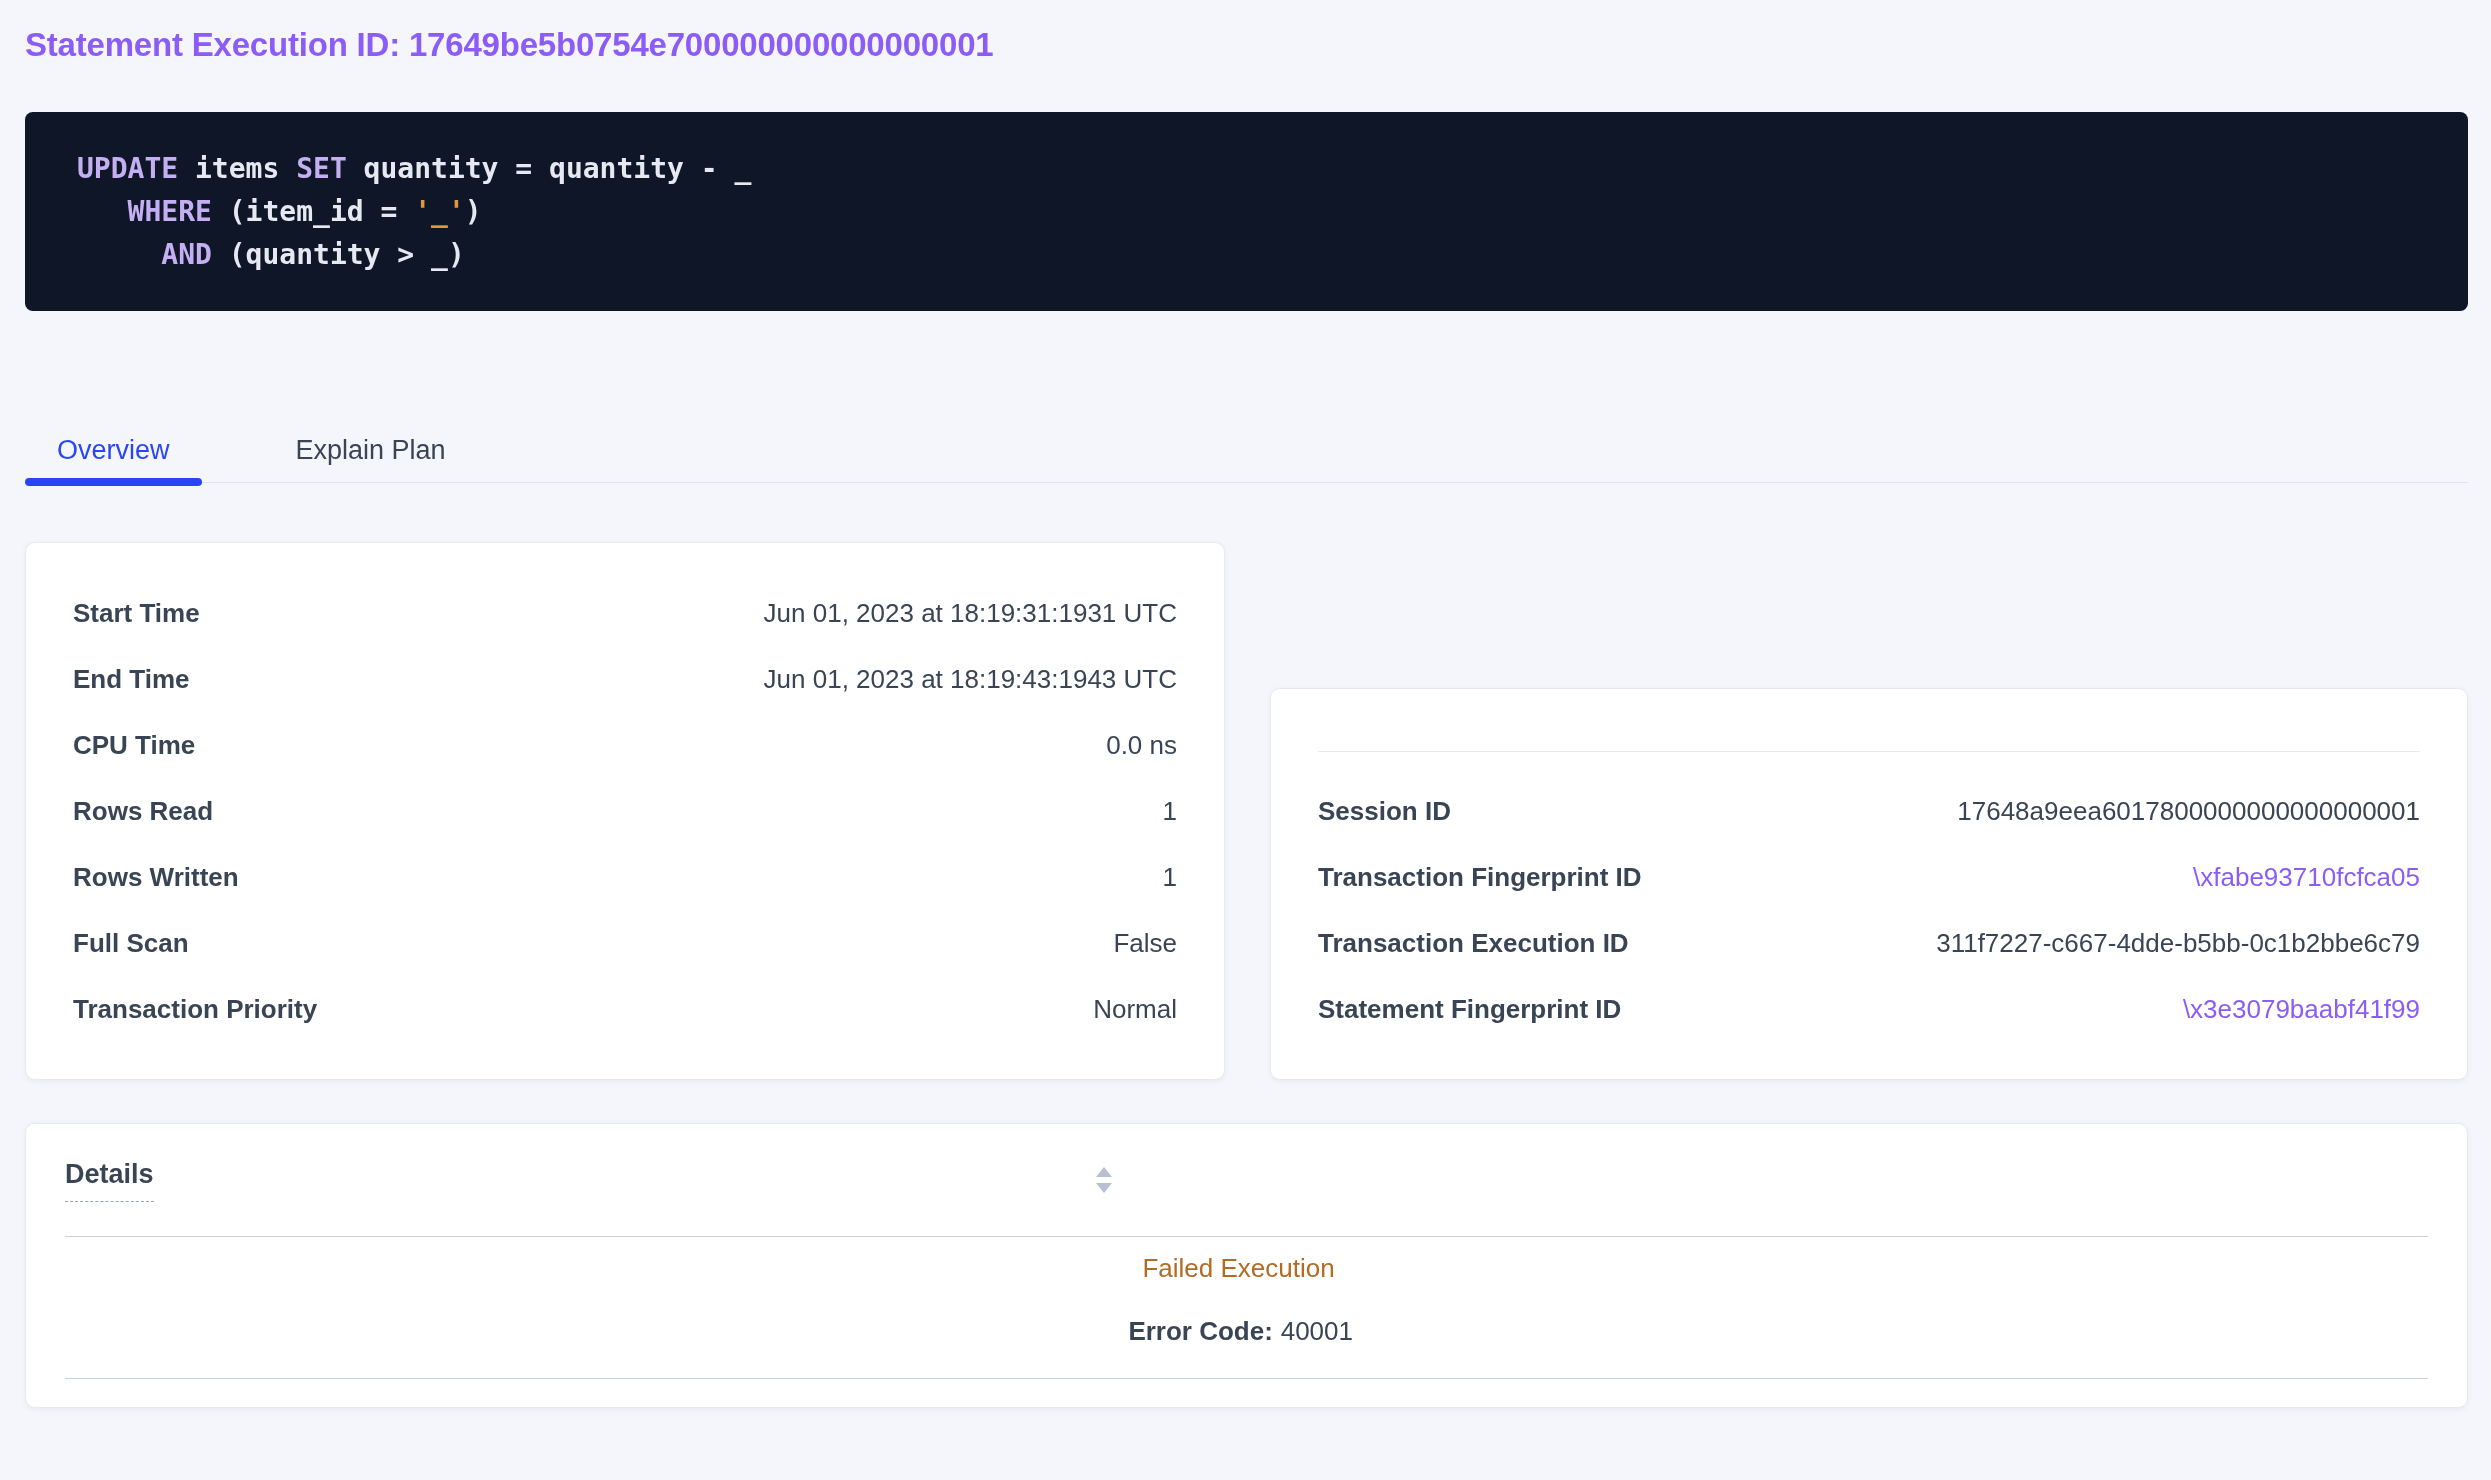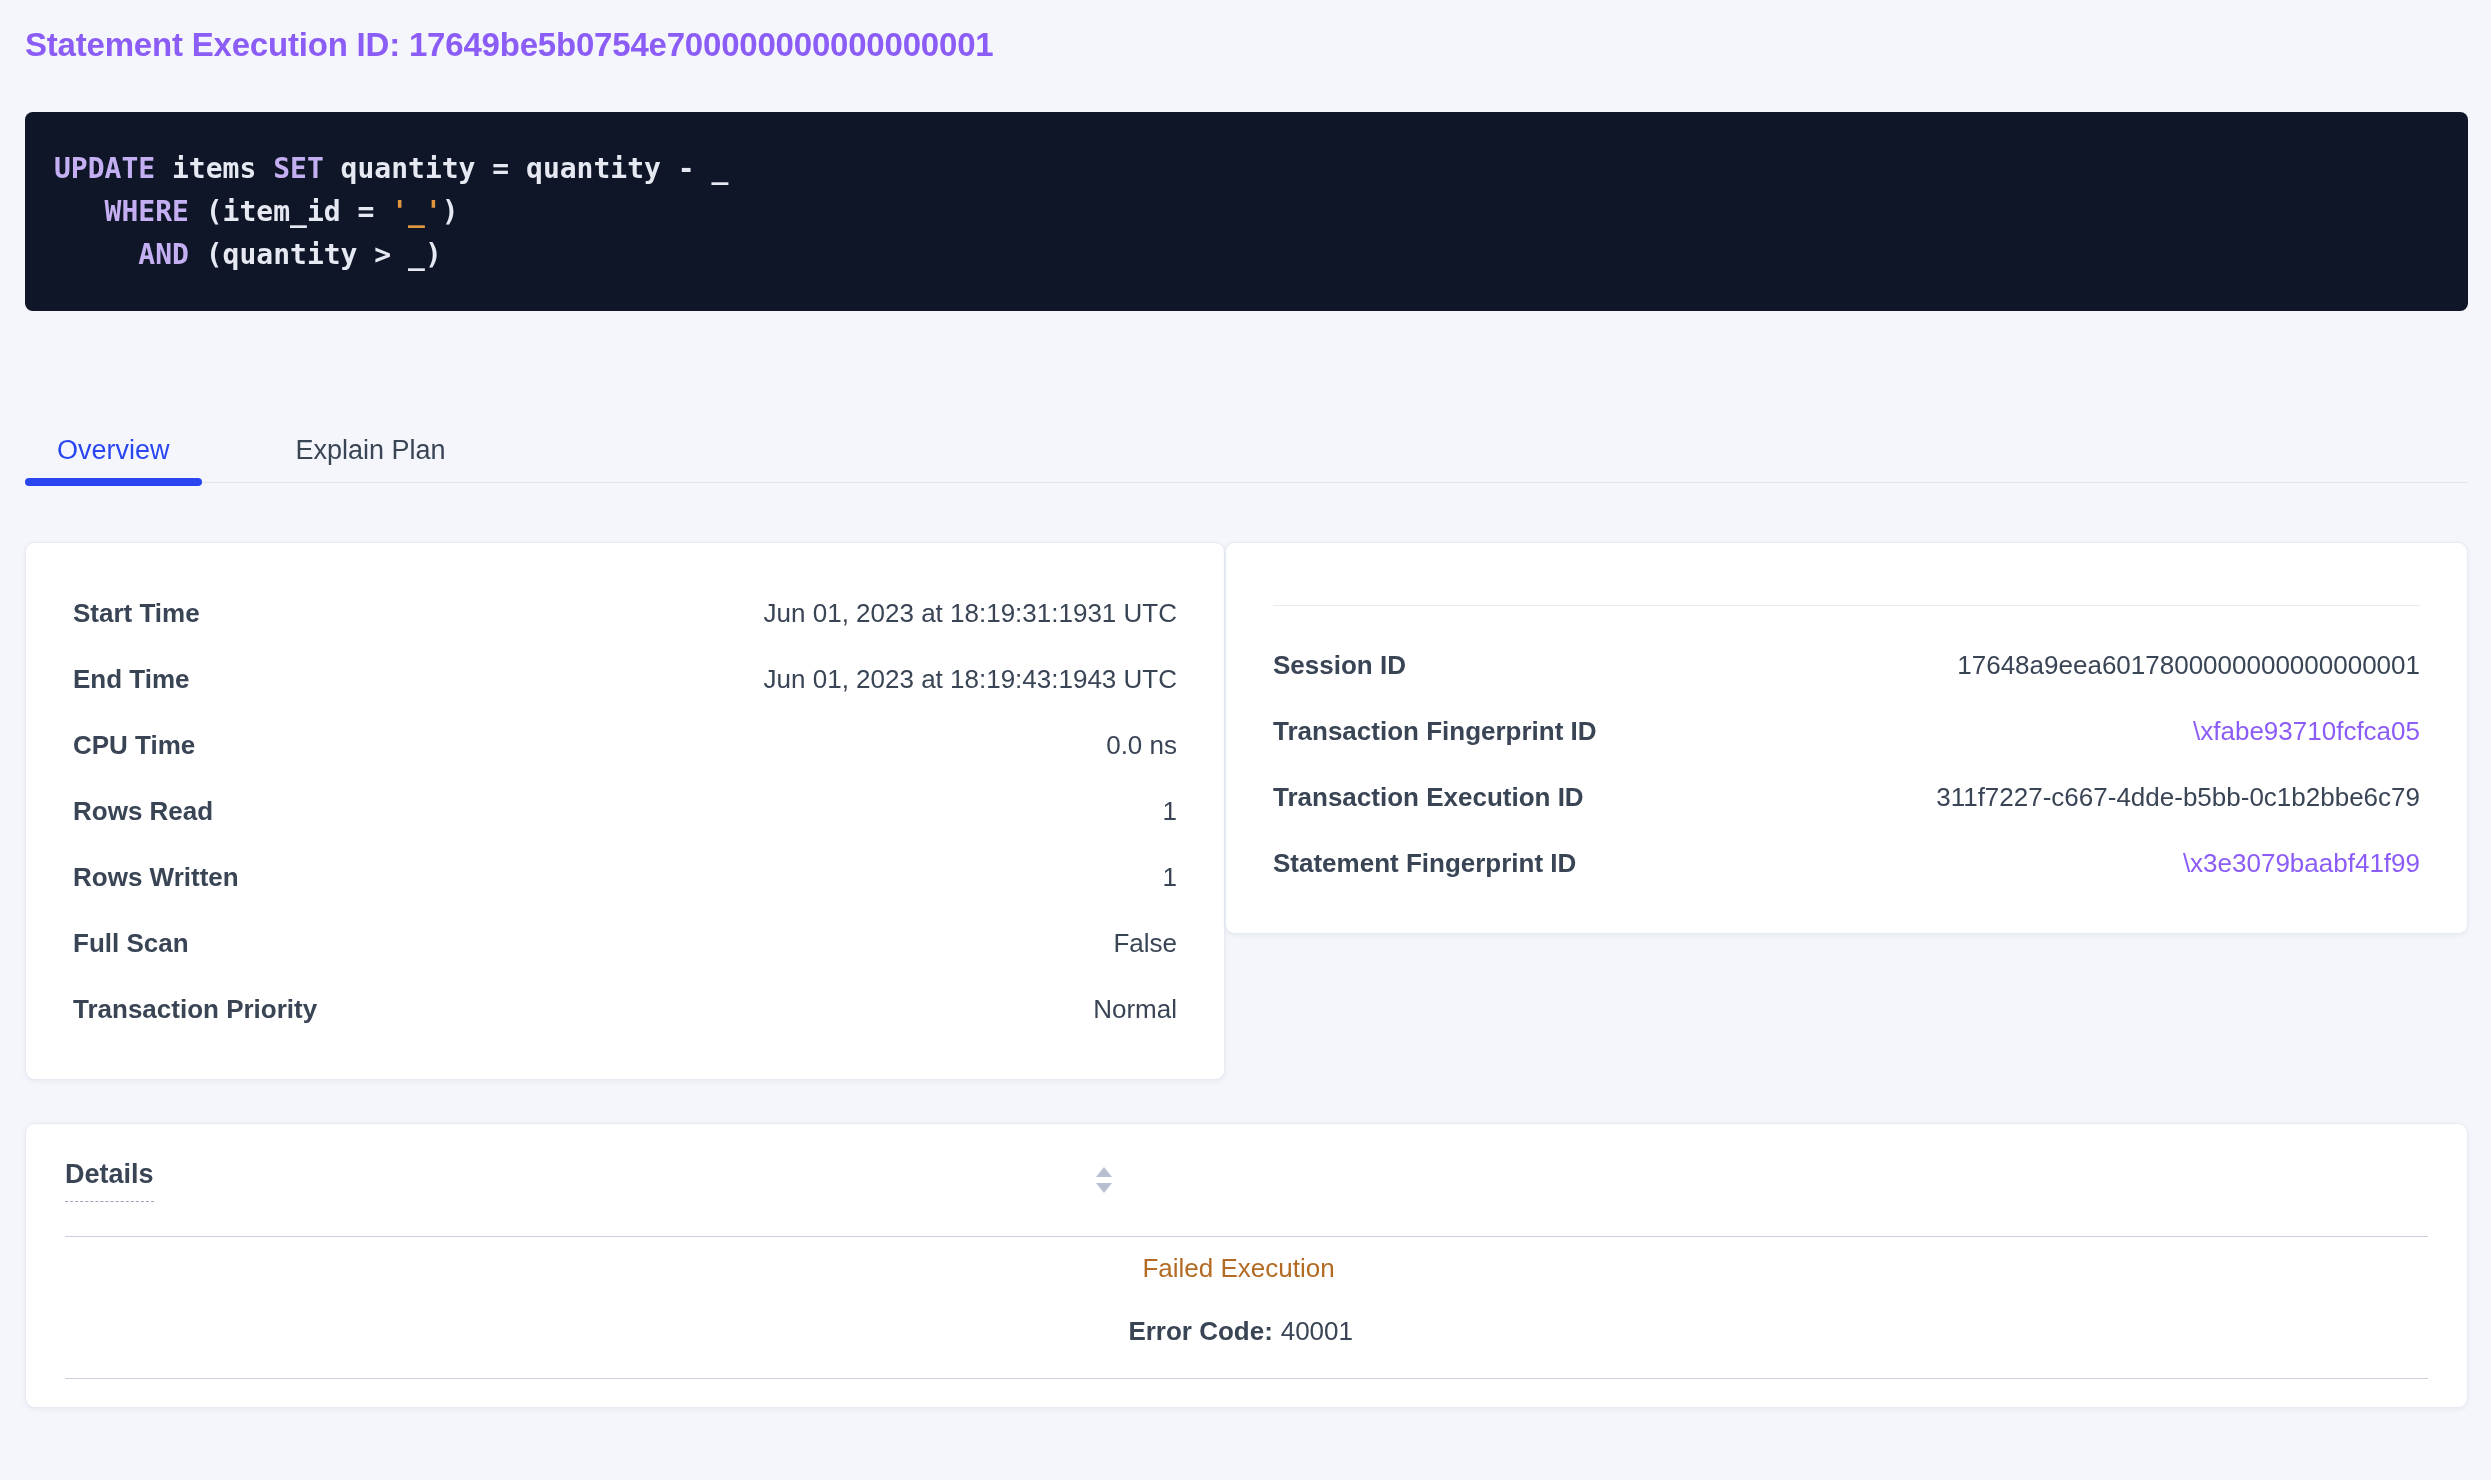--- a/index.html
+++ b/index.html
@@ -19,21 +19,21 @@
     line-height:47px;
     color:#8b5cf6;
     letter-spacing:-0.2px;
   }
 
   
   .sql-box {
     margin-top:44px;
     background:#0f1628;
     border-radius:7.8px;
-    padding:35px 29px;
+    padding:35px 52px;
     font-family:"DejaVu Sans Mono", monospace;
     font-size:28px;
     line-height:43px;
     font-weight:700;
     white-space:pre;
     color:#e6e8f2;
   }
   .sql-box .kw  { color:#c3aff2; }
   .sql-box .pl  { color:#e6e8f2; }
   .sql-box .str { color:#e2973f; }
@@ -60,21 +60,21 @@
   .tab.active::after {
     content:"";
     position:absolute;
     left:0; right:0; bottom:-4.9px;
     height:8.7px;
     border-radius:4.9px;
     background:#2946f0;
   }
 
   
-  .cards { margin-top:59px; display:flex; align-items:flex-start; }
+  .cards { margin-top:59px; display:flex; gap:45px; align-items:flex-end; }
   .card {
     background:#ffffff;
     border:1px solid #e6eaf2;
     border-radius:9.7px;
     box-shadow:0 1.9px 4.9px rgba(60,70,100,0.06);
   }
   .overview-card { flex:0 0 1200px; padding:37px 47px; }
   .txn-card      { flex:1 1 auto;  padding:37px 47px; }
 
   .stat-row {

